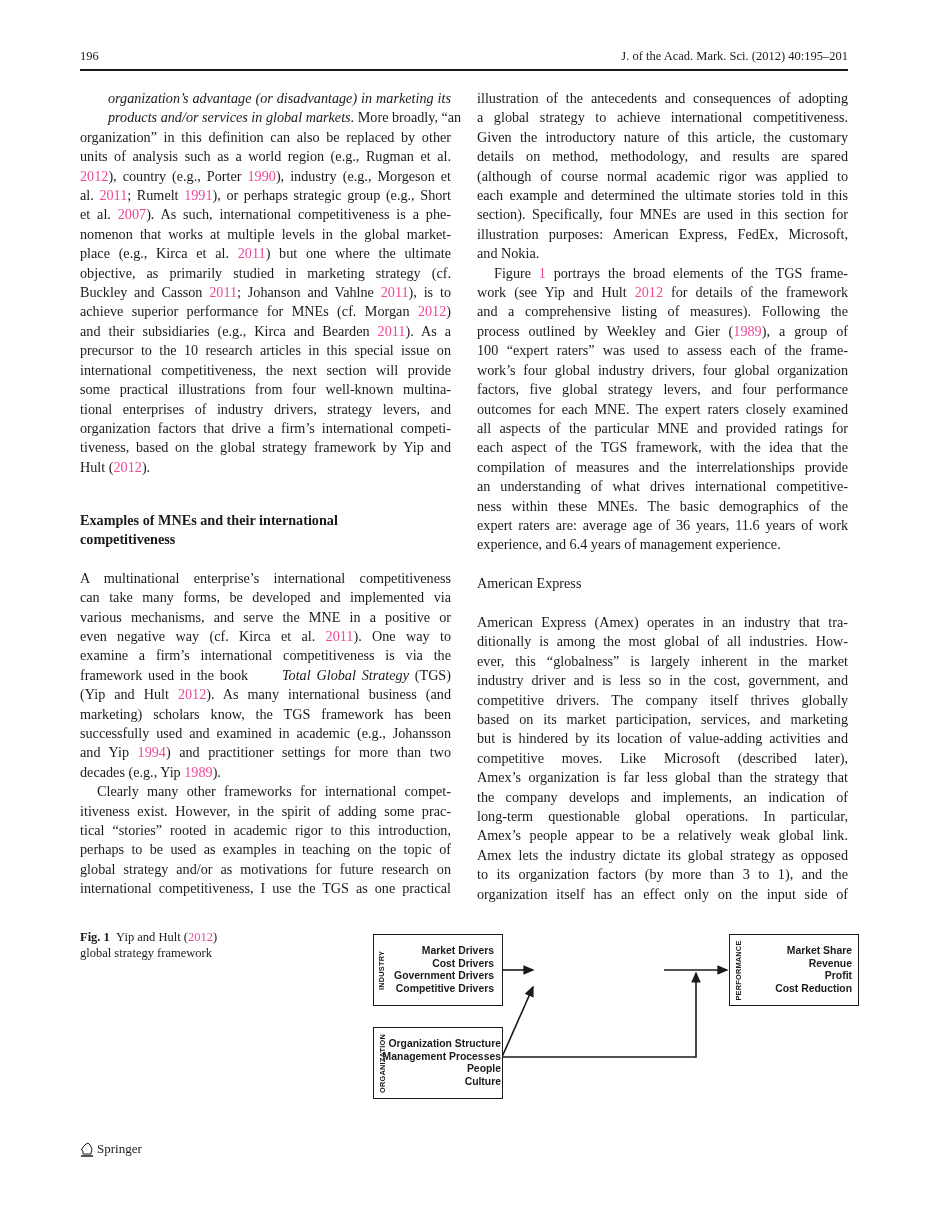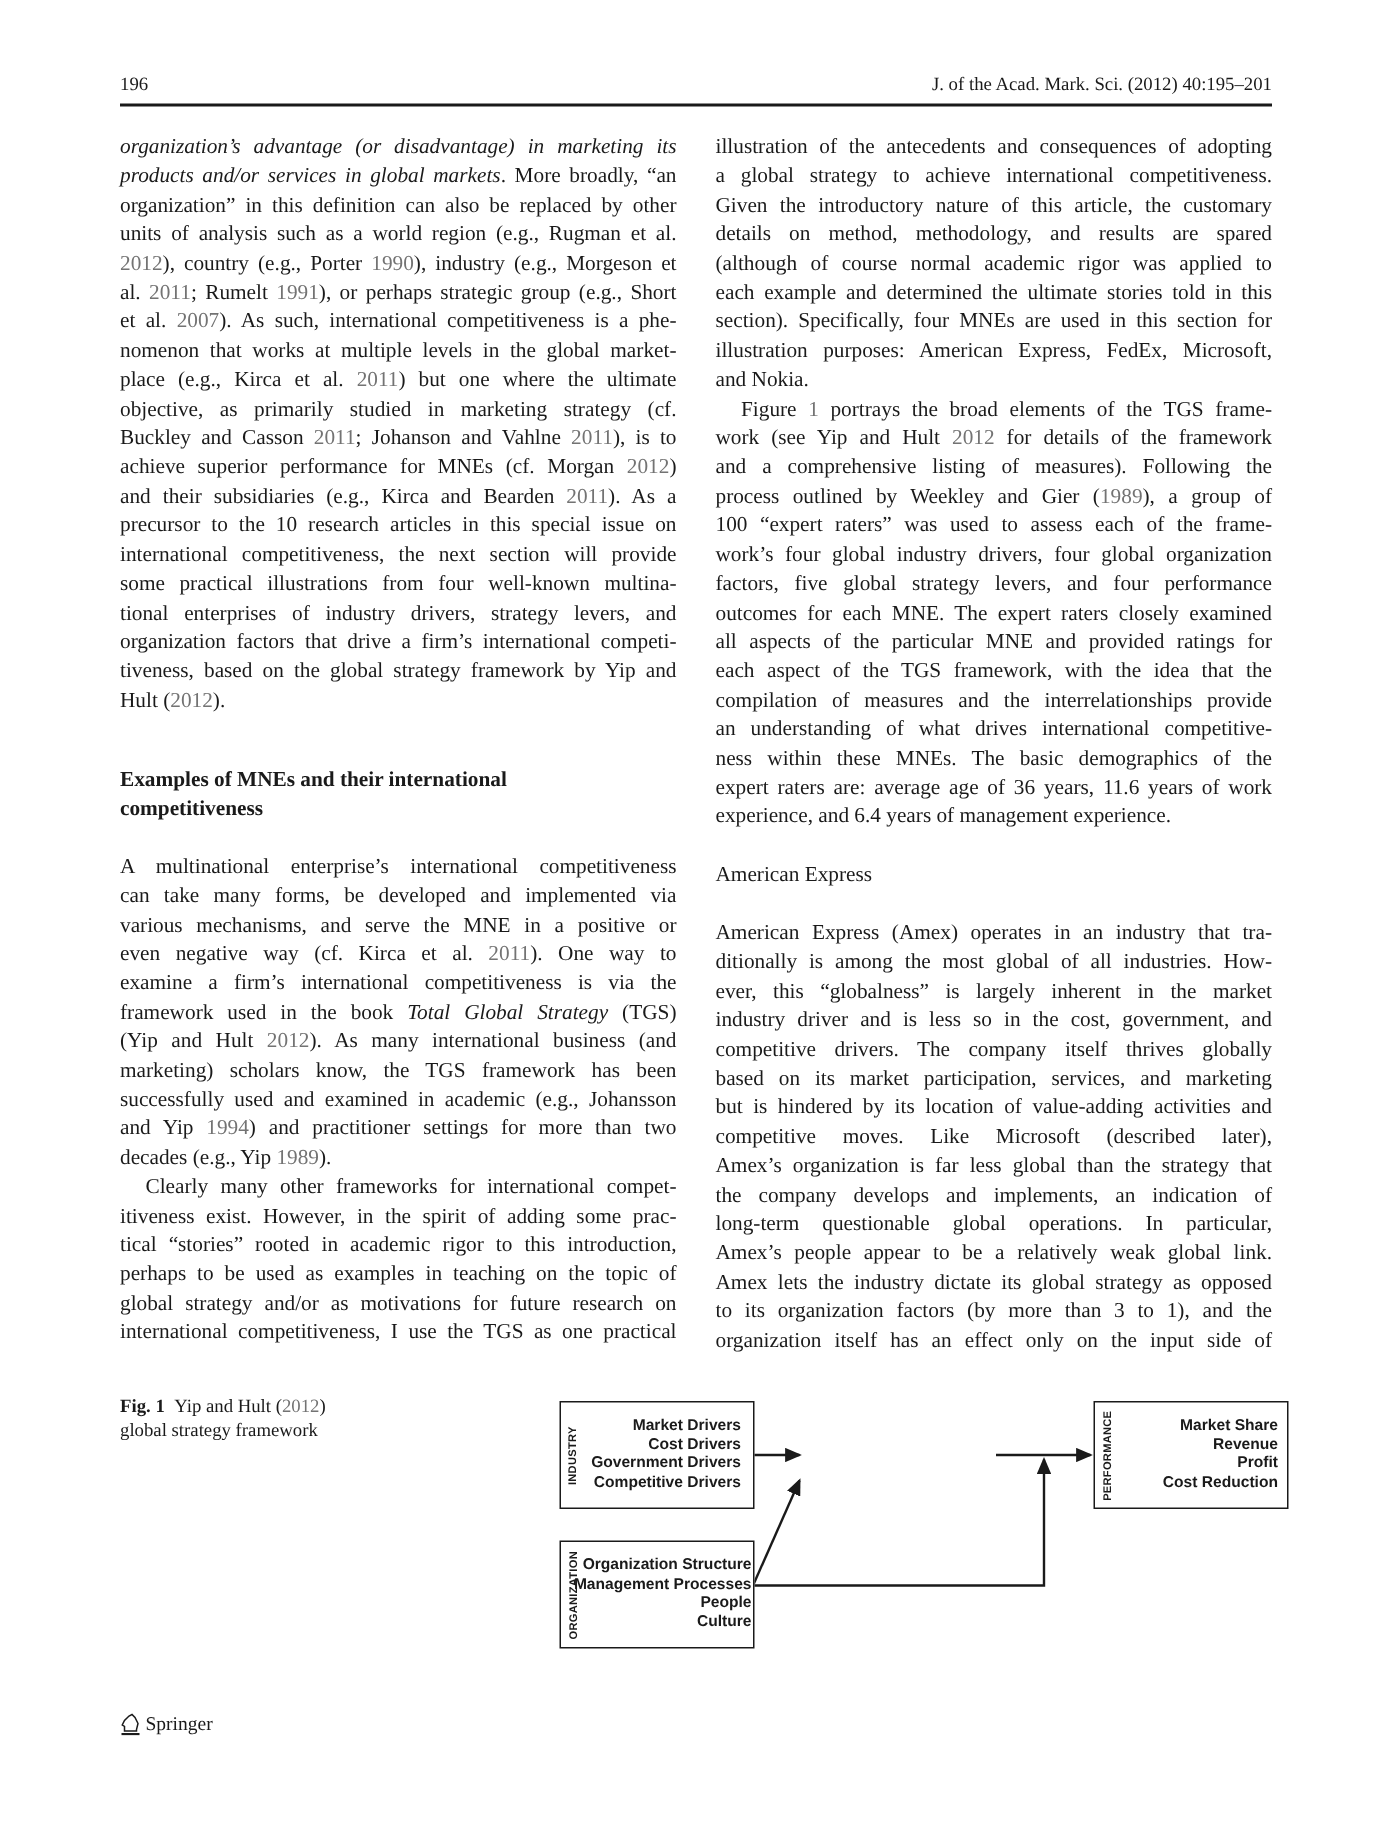--- a/index.html
+++ b/index.html
@@ -11,22 +11,22 @@
   .running-head .jr { position: absolute; right: 0; top: 0; margin-left: 34px; }
   .rule { position: absolute; left: 80px; width: 768px; top: 69px; height: 2px; background: #1a1a1a; }
 
   .col { position: absolute; top: 89px; width: 371px; font-size: 14.2px; line-height: 19.4px;
          text-align: justify; }
   .col.left { left: 80px; }
   .col.right { left: 477px; }
   .col p { margin: 0; }
   .col .ln { display: block; text-align: justify; text-align-last: justify; white-space: nowrap; }
   .col .ln.last { text-align-last: left; }
-  .col i { font-style: italic; }
-  .cite { color: #737373; }
+  .col i { font-style: italic; margin-left: 28px; }
+  .cite { color: #ec4899; }
   .sec-head { font-weight: bold; margin: 0; }
   .sub-head { margin: 0; }
   .gap { display: block; height: 19.4px; }
 
   .fig-caption { position: absolute; left: 80px; top: 929px; width: 200px;
                  font-size: 12.5px; line-height: 16px; }
   .fig-caption b { font-weight: bold; }
 
   .fig { position: absolute; left: 12px; top: 0; width: 925px; height: 1020px; pointer-events: none; font-weight: bold; }
   .box { position: absolute; border: 1.6px solid #1a1a1a; background: #fff;

